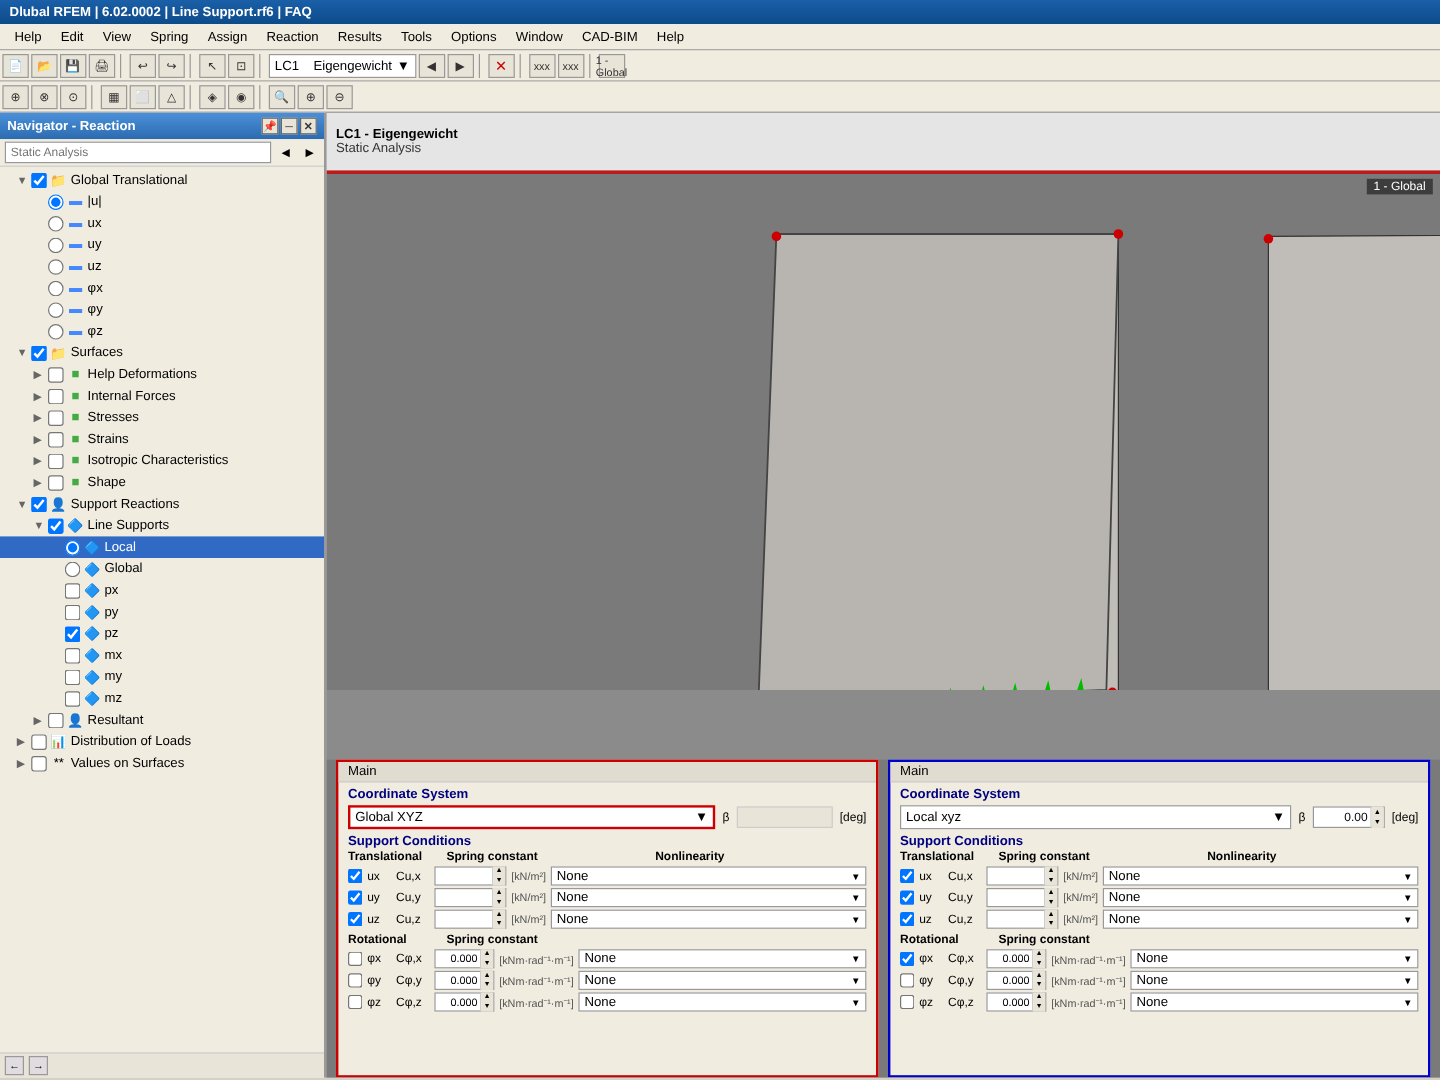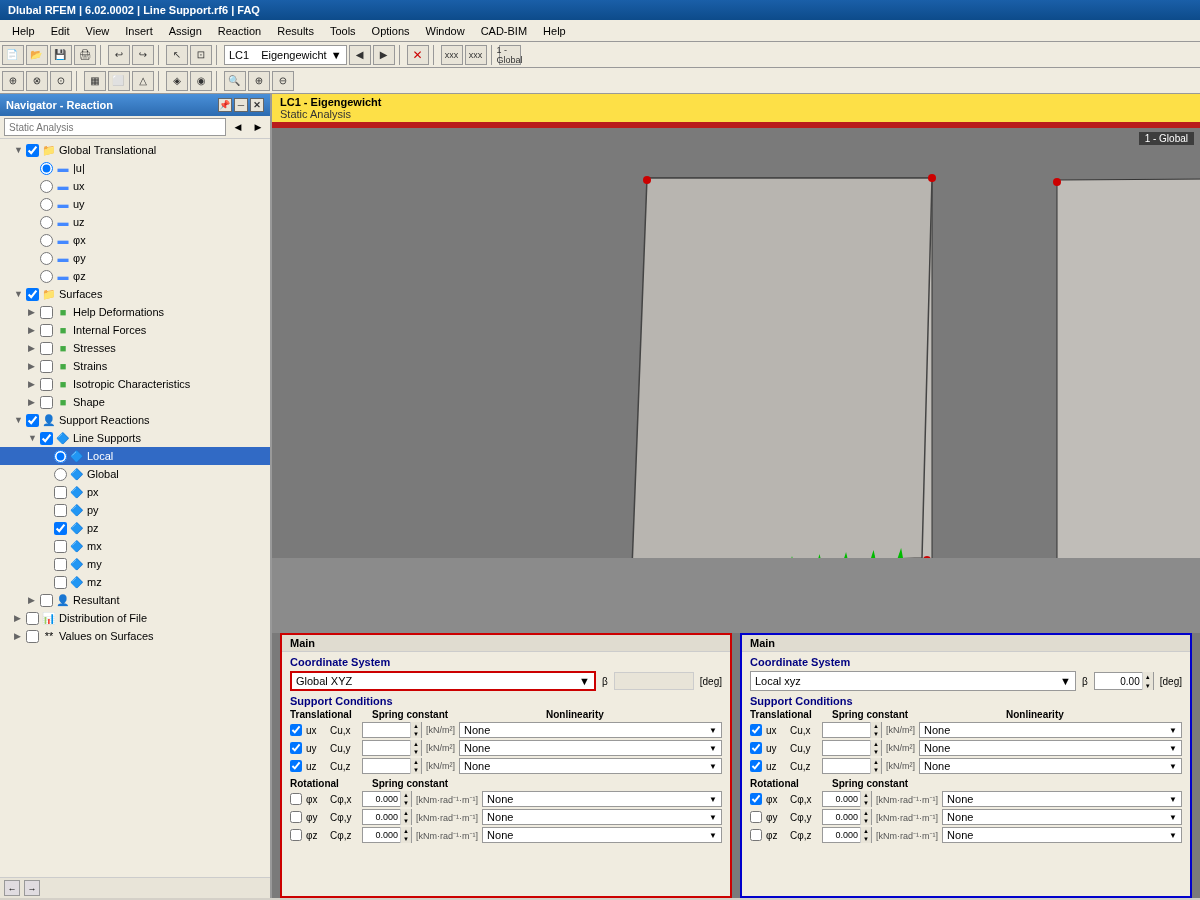--- a/index.html
+++ b/index.html
@@ -154,39 +154,39 @@
     .main-content {
       flex: 1;
       background: #8b8b8b;
       display: flex;
       flex-direction: column;
       position: relative;
       overflow: hidden;
     }
     
     .content-header {
-      background: #fde047;
-      padding: 2px 8px;
-      border-bottom: 6px solid #b91c1c;
+      background: #e5e5e5;
+      padding: 12px 8px;
+      border-bottom: 3px solid #b91c1c;
       font-size: 11px;
     }
     .content-header-title { font-weight: bold; color: #000; }
     .content-sub { color: #333; }
     
     .viewport-area {
       flex: 1;
       background: #8b8b8b;
       position: relative;
       overflow: hidden;
     }
     
     .props-header {
       background: #e0dcd0;
       padding: 2px 8px;
-      font-weight: bold;
+      font-weight: normal;
       border-bottom: 1px solid #ccc;
       font-size: 11px;
     }
     
     
     .nav-bottom {
       display: flex;
       align-items: center;
       padding: 2px 4px;
       background: #e8e4d8;
@@ -216,21 +216,21 @@
 <body>
 
 <div class="title-bar">
   <span>Dlubal RFEM | 6.02.0002 | Line Support.rf6 | FAQ</span>
 </div>
 
 <div class="menu-bar">
   <div class="menu-item">Help</div>
   <div class="menu-item">Edit</div>
   <div class="menu-item">View</div>
-  <div class="menu-item">Insert</div>
+  <div class="menu-item">Spring</div>
   <div class="menu-item">Assign</div>
   <div class="menu-item">Reaction</div>
   <div class="menu-item">Results</div>
   <div class="menu-item">Tools</div>
   <div class="menu-item">Options</div>
   <div class="menu-item">Window</div>
   <div class="menu-item">CAD-BIM</div>
   <div class="menu-item">Help</div>
 </div>
 
@@ -455,21 +455,21 @@
         <span class="tree-toggle">▶</span>
         <input type="checkbox" class="tree-checkbox" style="">
         <span class="tree-icon">👤</span>
         <span class="tree-label">Resultant</span>
       </div>
 
       <div class="tree-item indent-1">
         <span class="tree-toggle">▶</span>
         <input type="checkbox" class="tree-checkbox" style="">
         <span class="tree-icon">📊</span>
-        <span class="tree-label">Distribution of File</span>
+        <span class="tree-label">Distribution of Loads</span>
       </div>
 
       <div class="tree-item indent-1">
         <span class="tree-toggle">▶</span>
         <input type="checkbox" class="tree-checkbox" style="">
         <span class="tree-icon">**</span>
         <span class="tree-label">Values on Surfaces</span>
       </div>
     </div>
 

